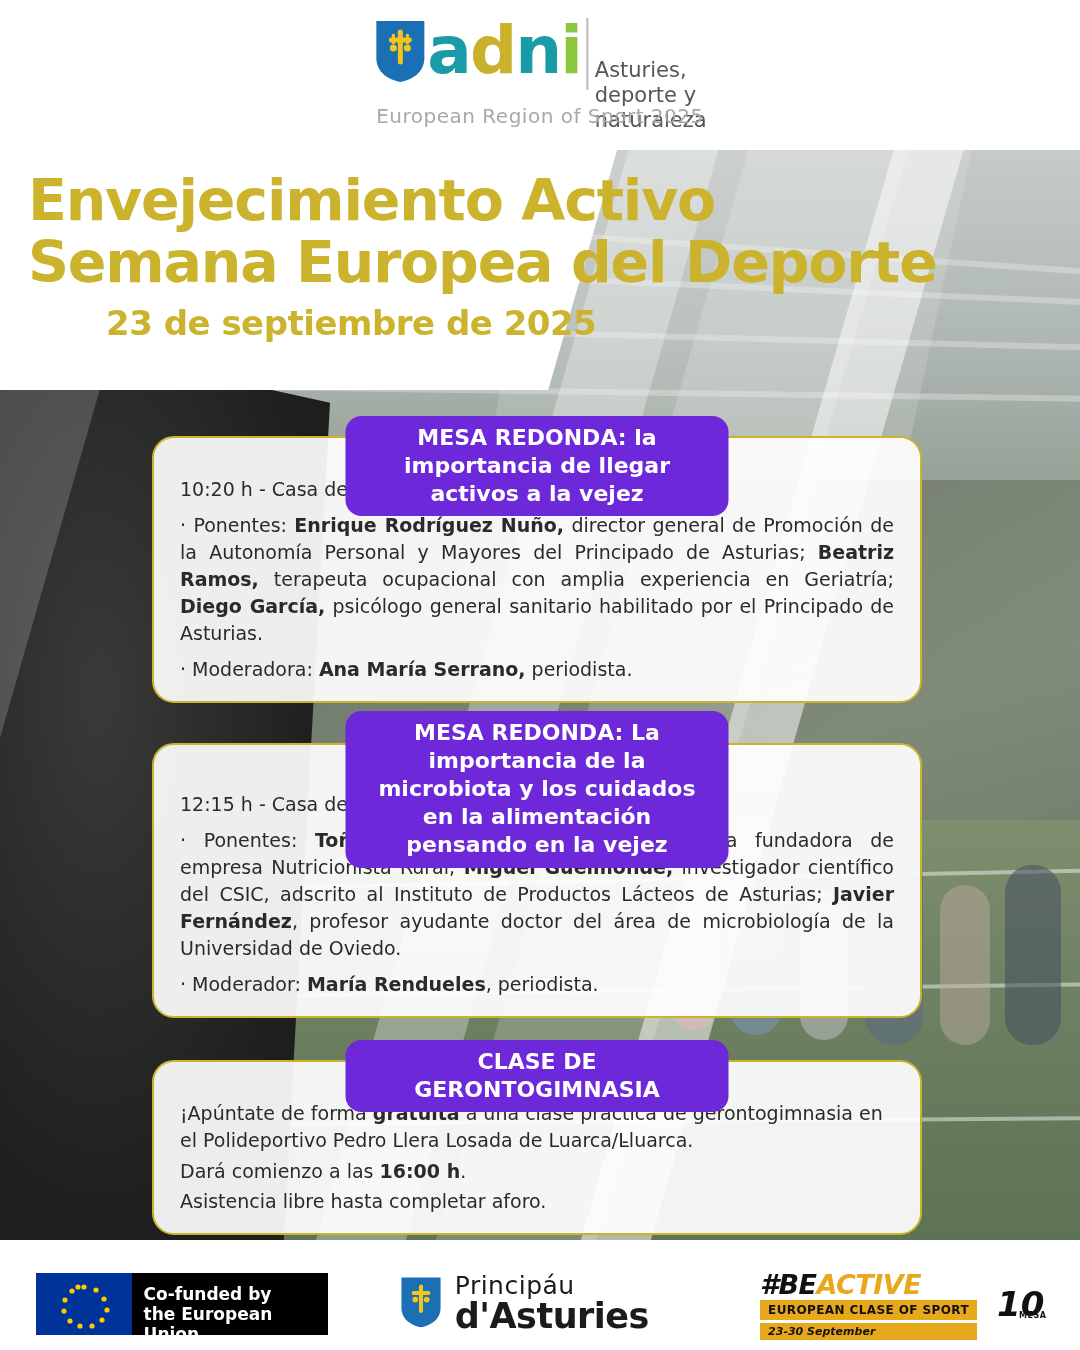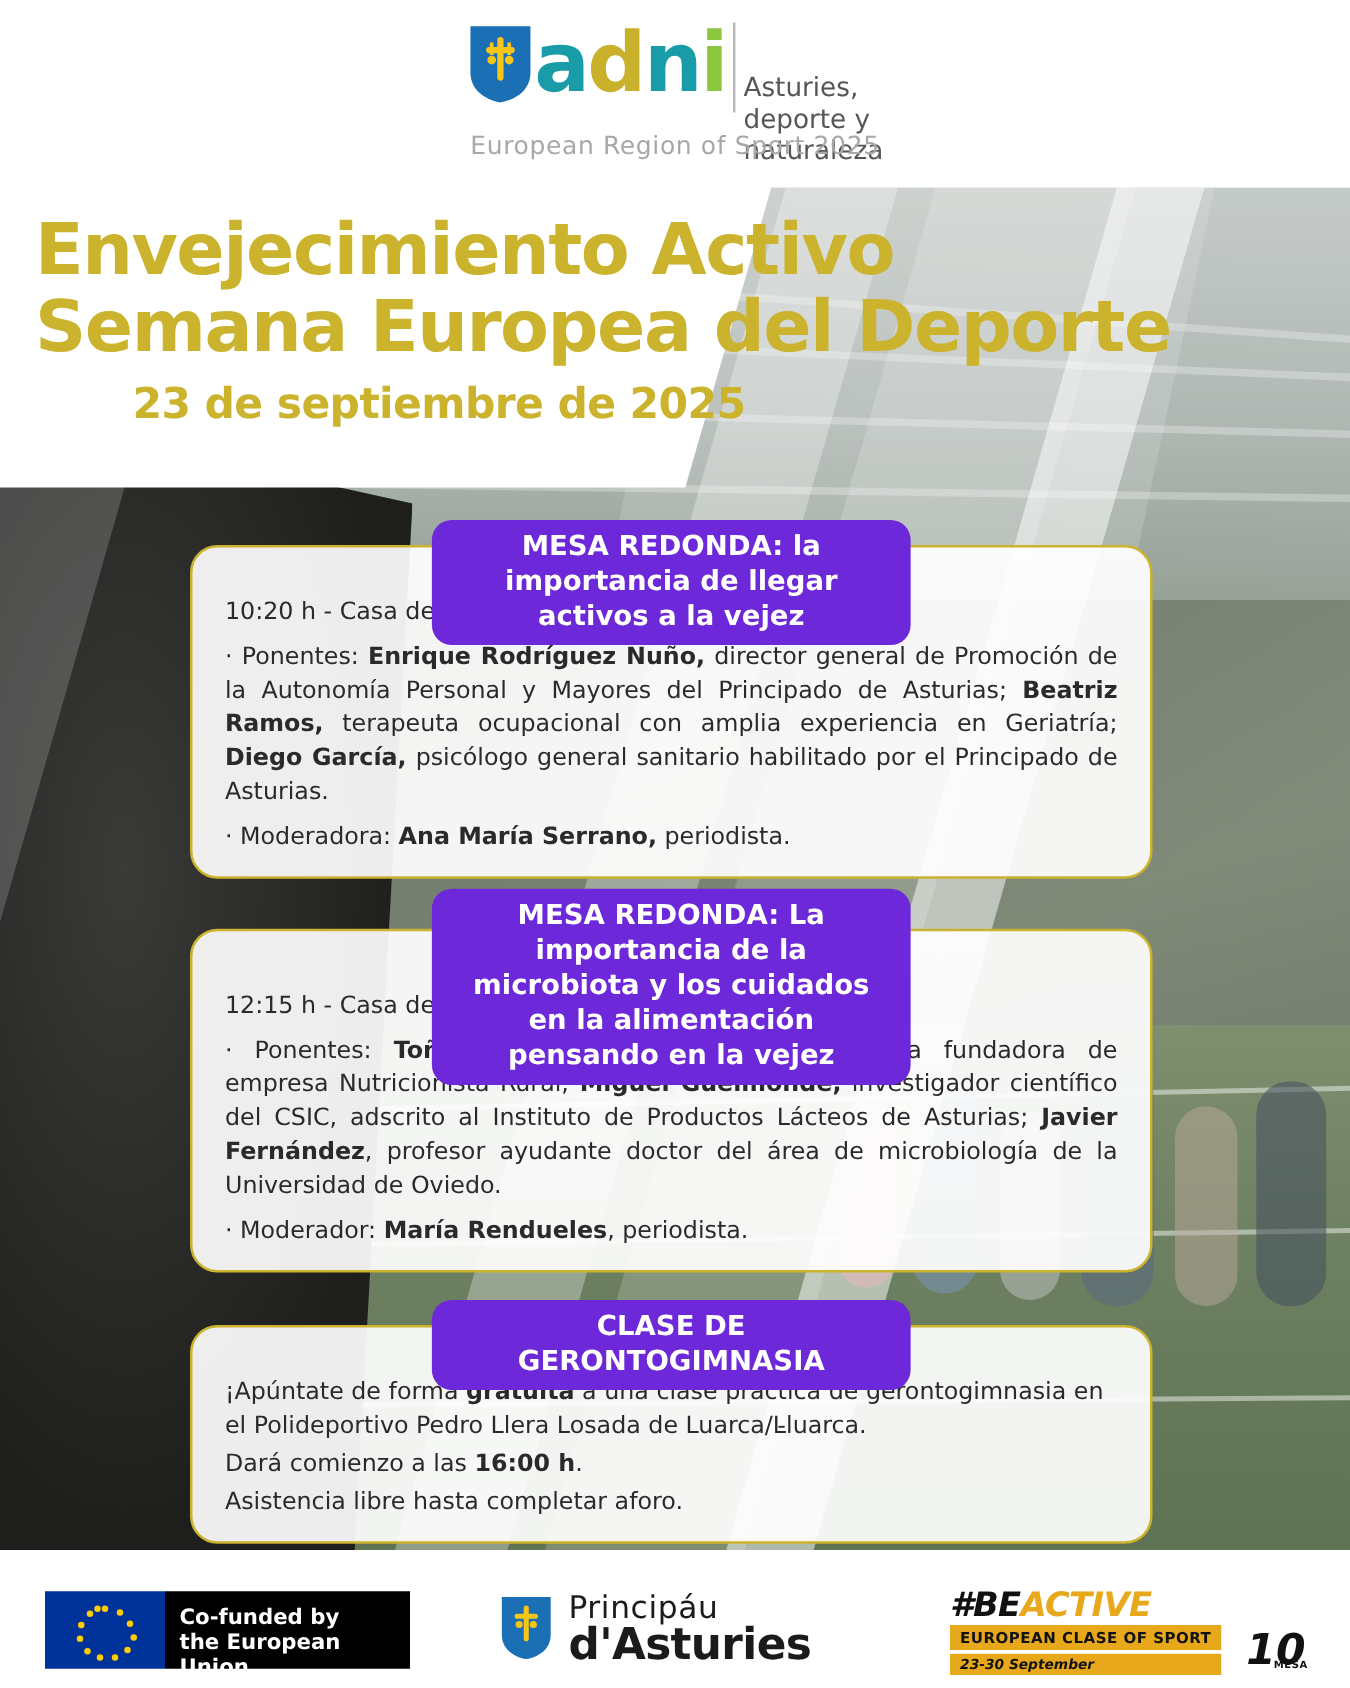--- a/index.html
+++ b/index.html
@@ -224,21 +224,21 @@
   .princ-txt {
     font-family: "DejaVu Sans", sans-serif;
     color: #1b1b1b;
     line-height: 1.02;
   }
   .princ-txt .t1 { font-size: 25px; font-weight: 400; letter-spacing: .5px; }
   .princ-txt .t2 { font-size: 35px; font-weight: 700; letter-spacing: -.5px; }
   .beactive {
     display: flex; flex-direction: column; align-items: flex-start; gap: 2px;
   }
-  .ba-row { display: flex; align-items: flex-end; gap: 20px; margin-left: 40px; }
+  .ba-row { display: flex; align-items: center; gap: 20px; margin-left: 40px; }
   .ba-title {
     font-family: "DejaVu Sans", sans-serif;
     font-weight: 700; font-style: italic; font-size: 27px; color: #111;
     letter-spacing: -.5px;
   }
   .ba-title .ac { color: #e8a81c; }
   .ba-bar {
     background: #e8a81c; color: #111;
     font-family: "DejaVu Sans", sans-serif;
     font-weight: 700; font-size: 12px; letter-spacing: .4px;

